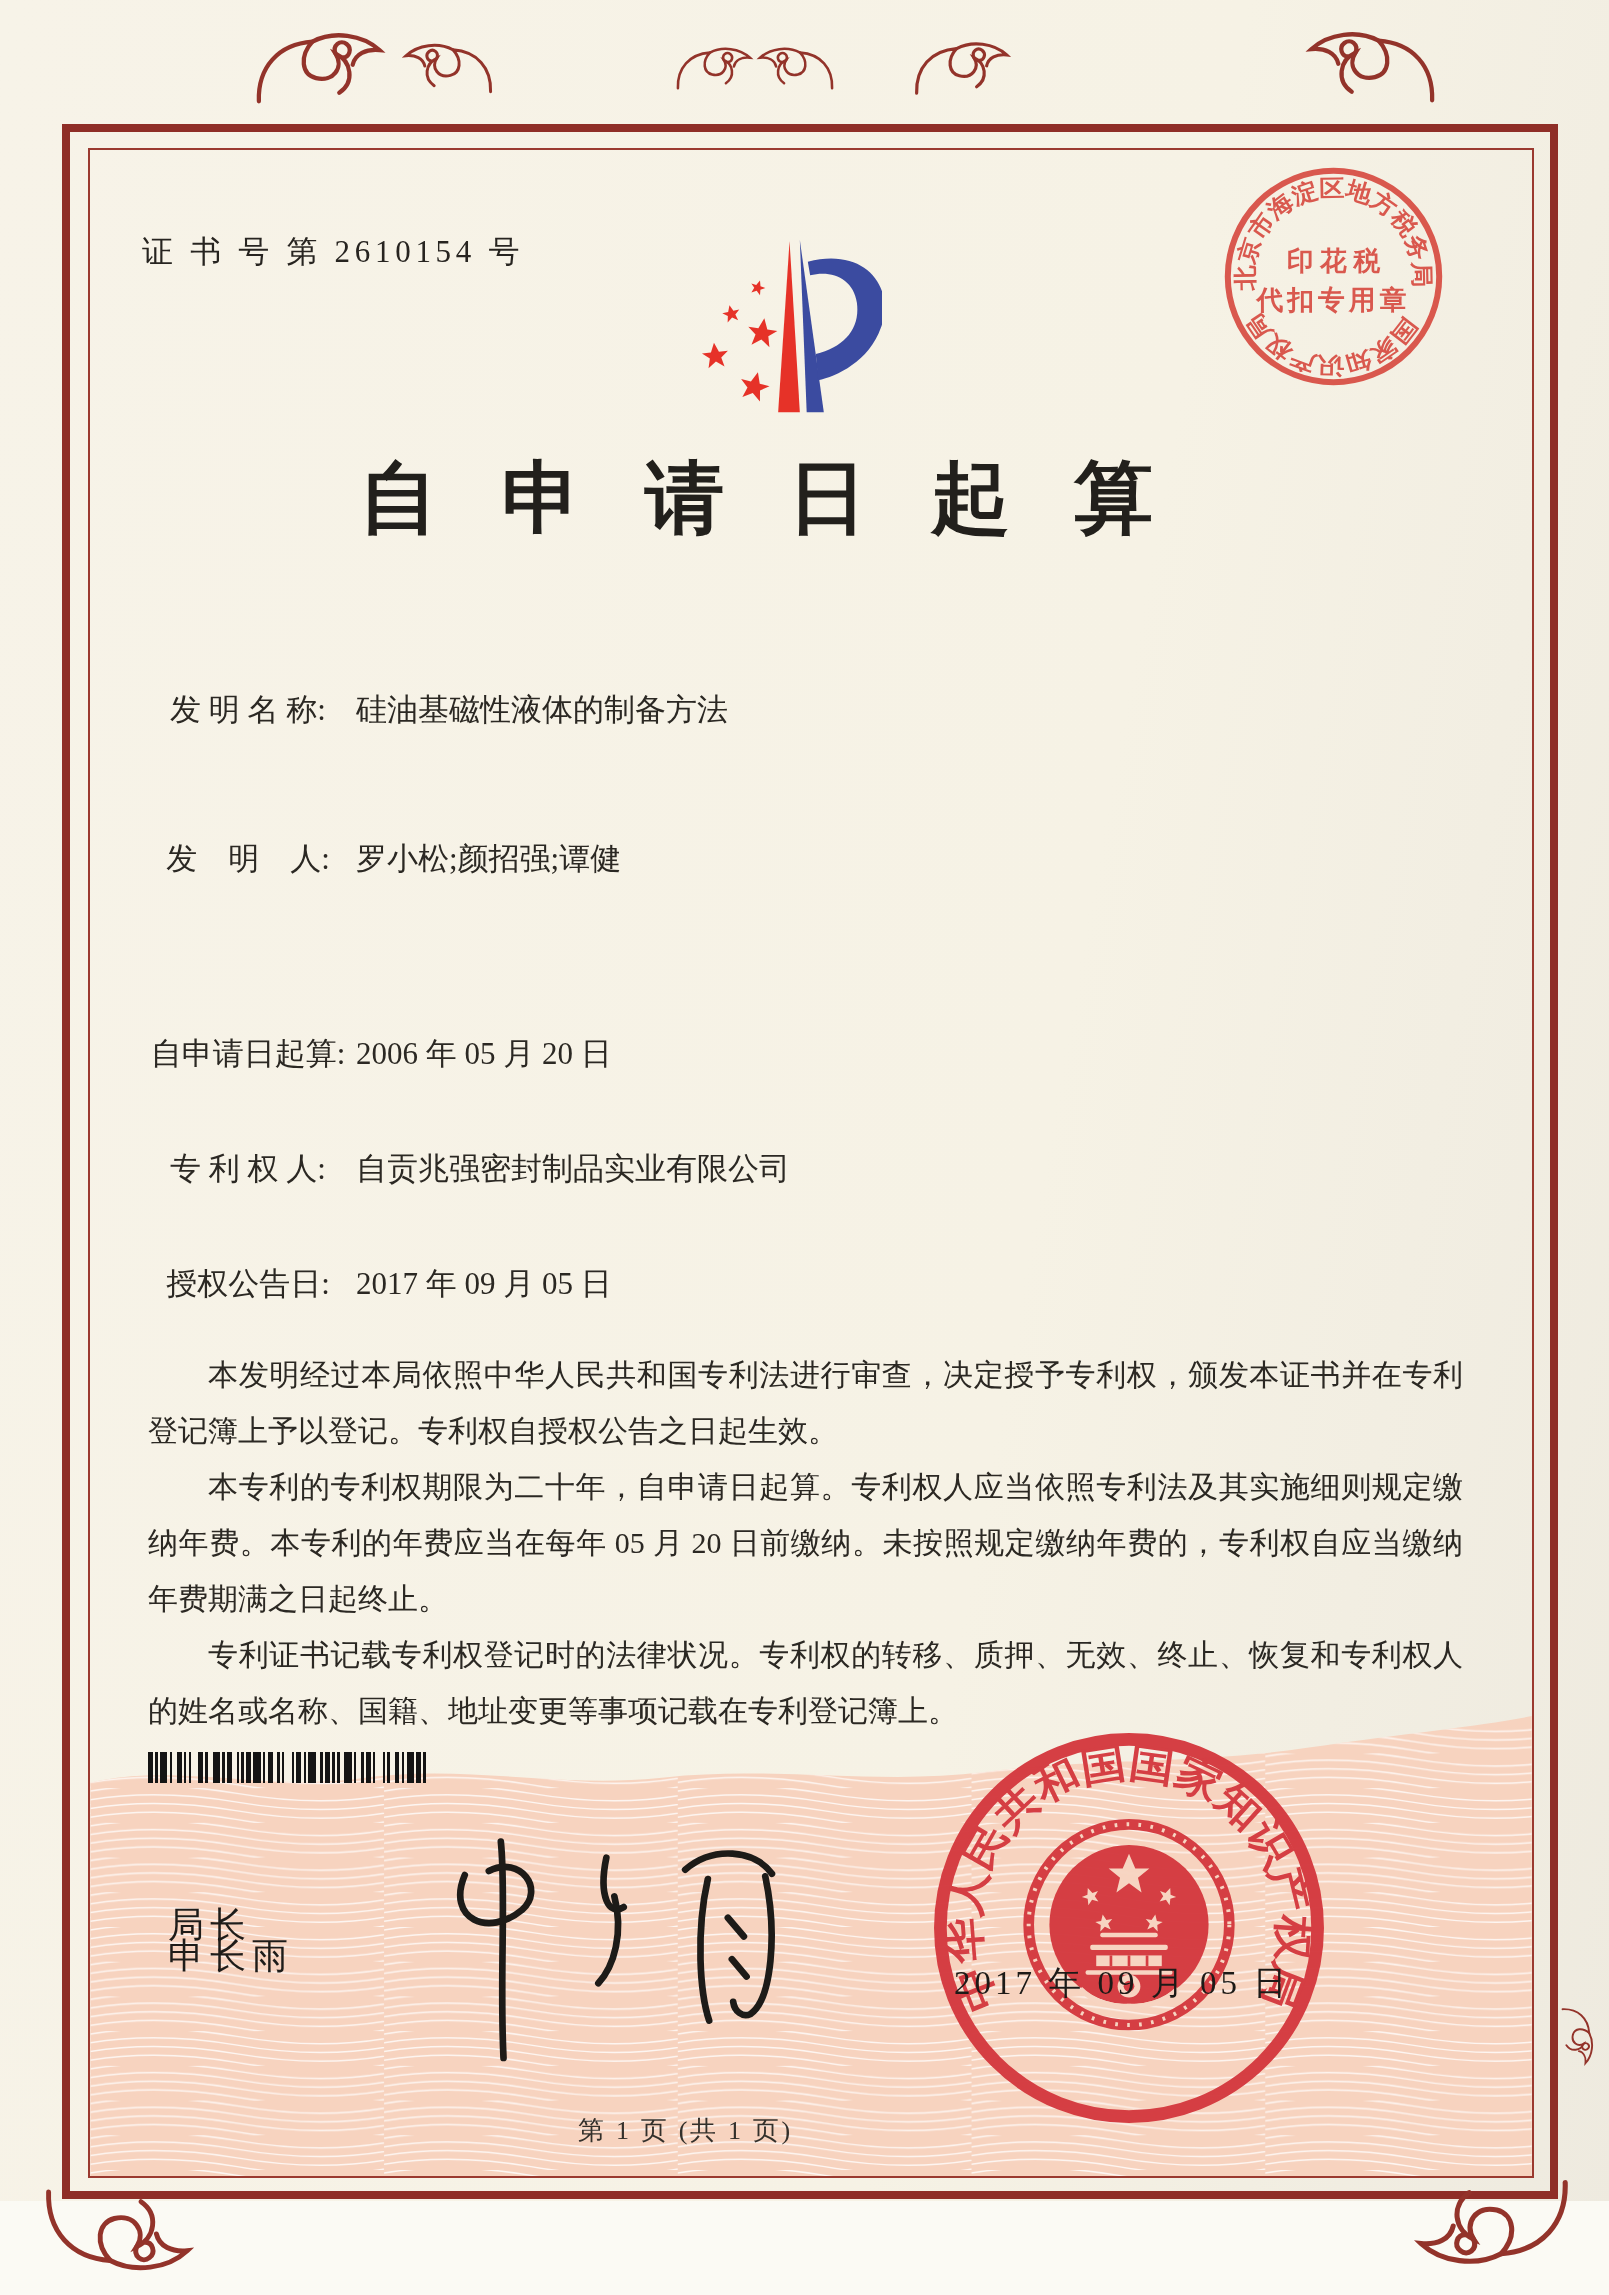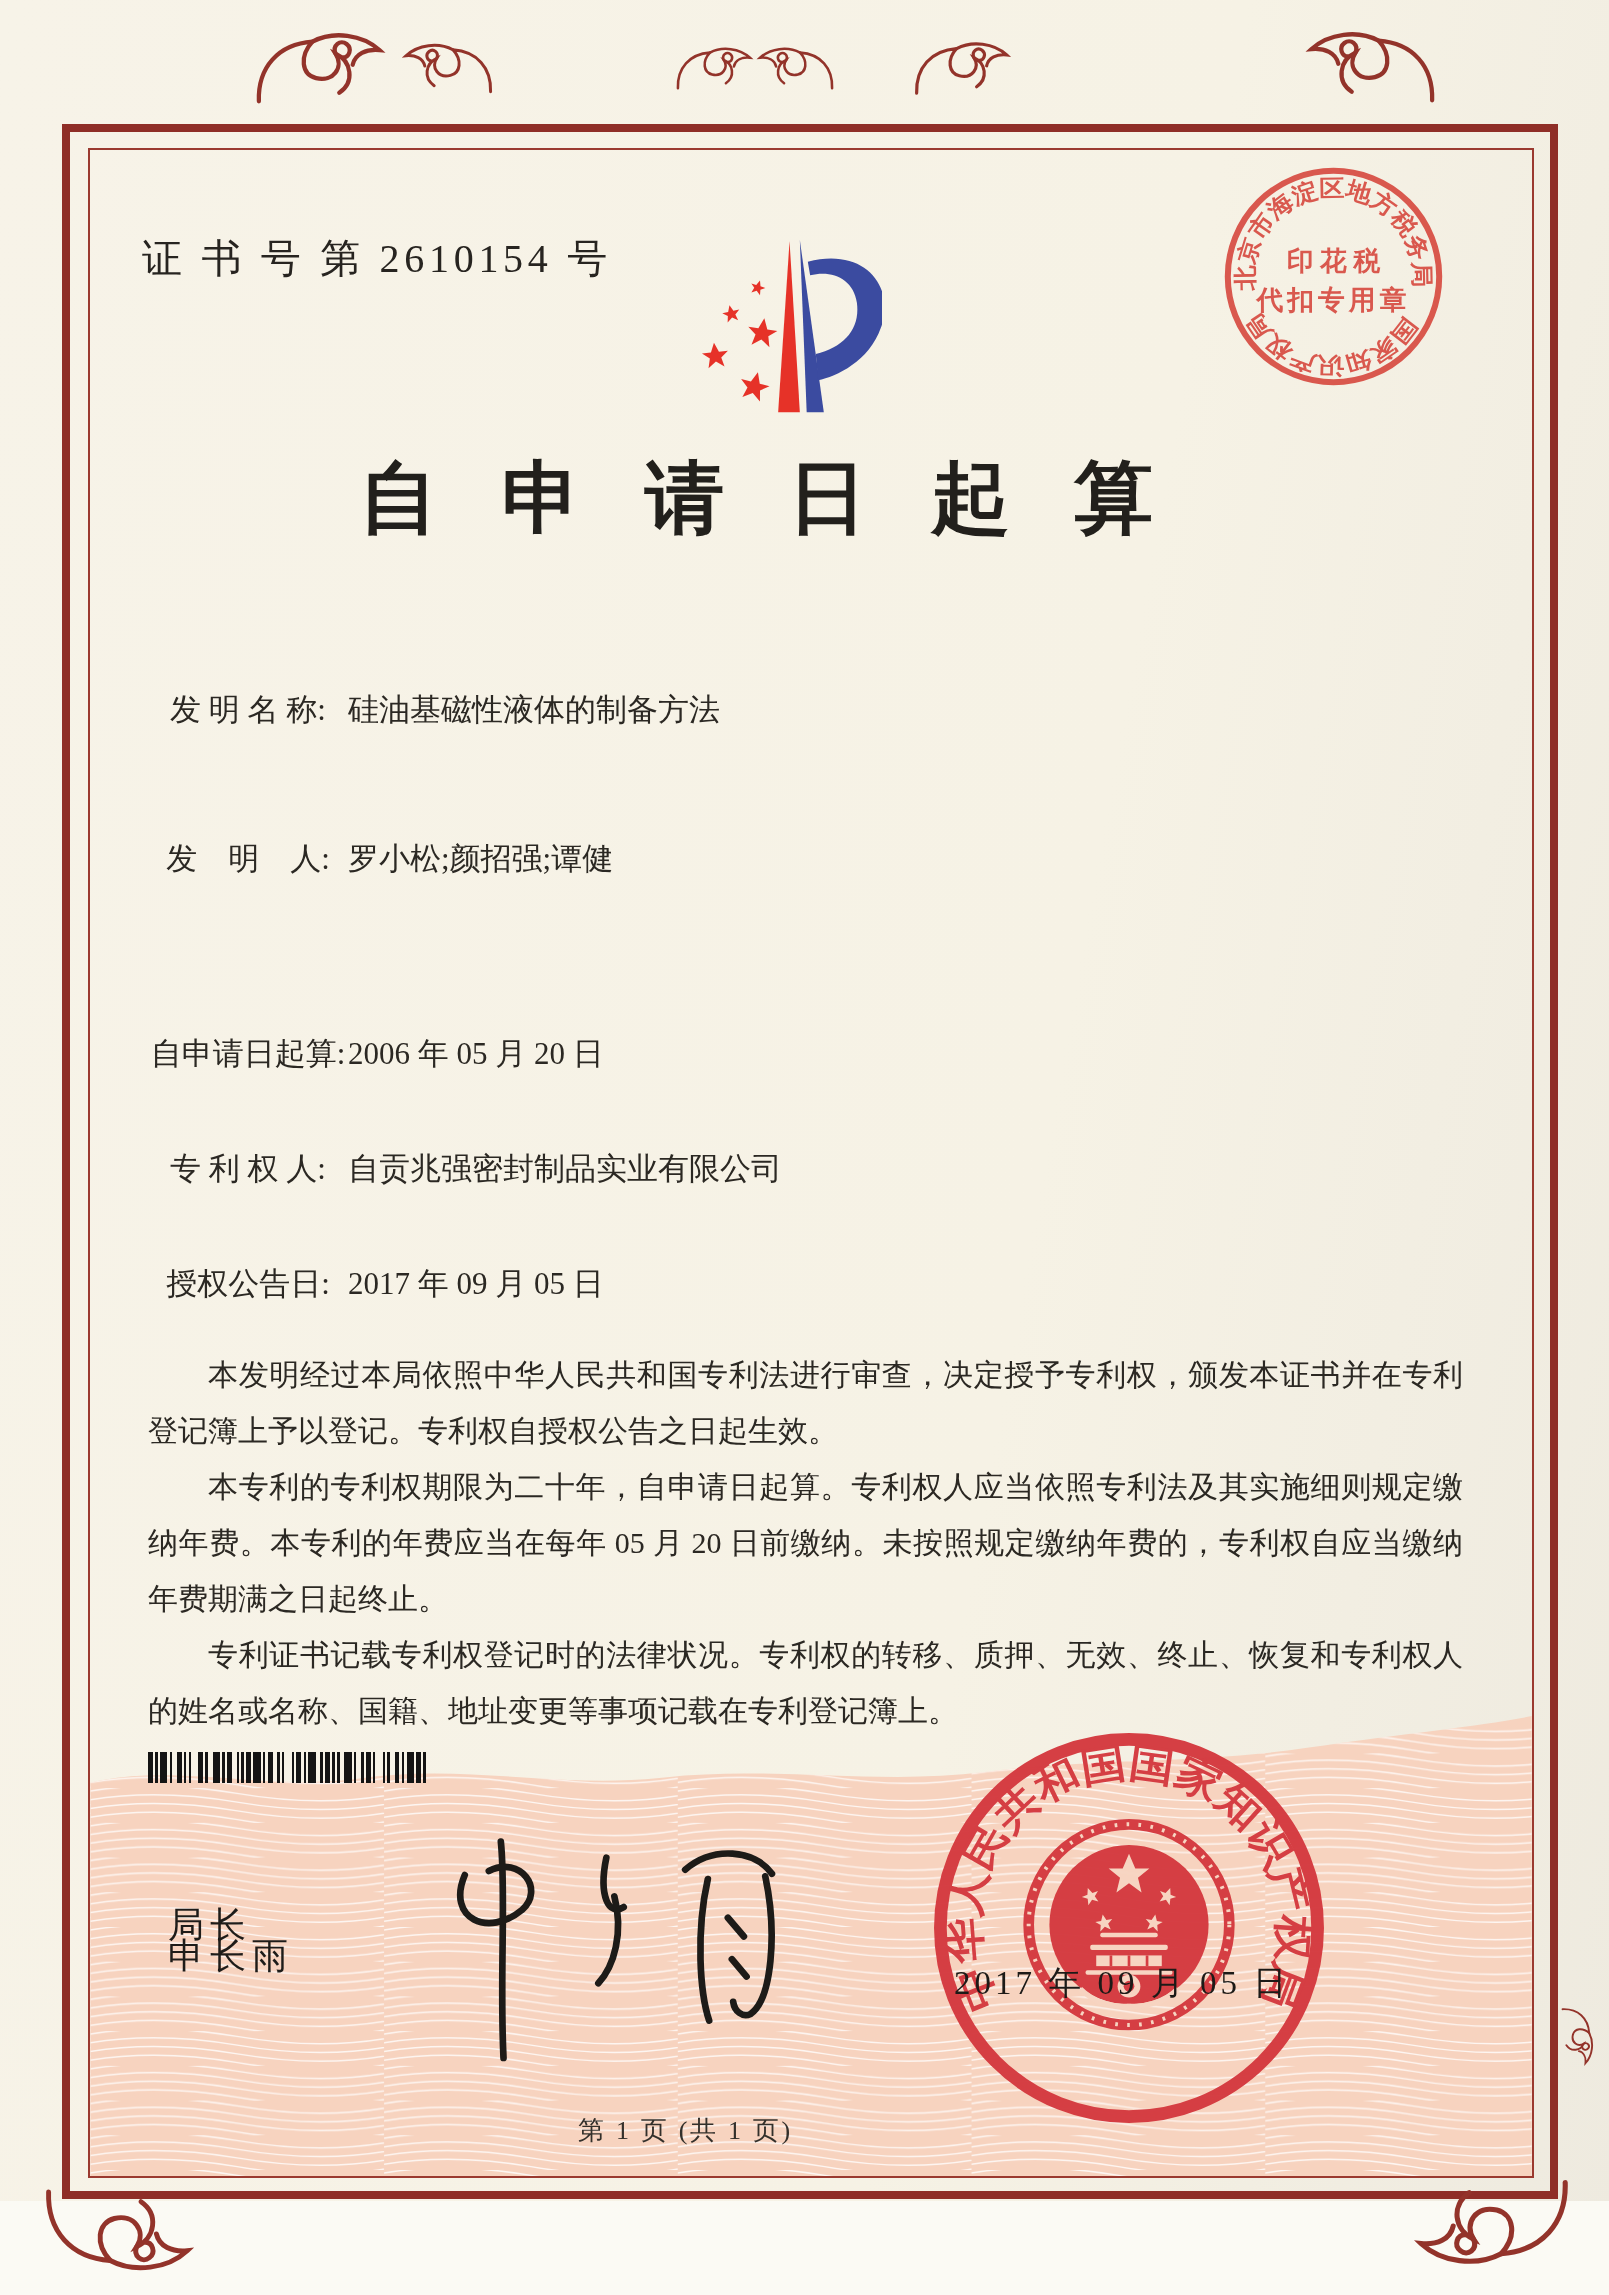--- a/index.html
+++ b/index.html
@@ -8,31 +8,31 @@
         font-family:"Liberation Serif","DejaVu Serif",serif;color:#272420;}
   .below-frame{position:absolute;left:0;top:2201px;width:1609px;height:95px;background:#fbfaf4;}
   
   .frame-outer{position:absolute;left:62px;top:124px;width:1496px;height:2075px;
                box-sizing:border-box;border:8.7px solid #8f2e27;}
   .frame-inner{position:absolute;left:88px;top:148px;width:1446px;height:2030px;
                box-sizing:border-box;border:2px solid #9b3a30;}
   
   .orn{position:absolute;overflow:visible;}
   
-  .cert-no{position:absolute;left:142px;top:231px;font-size:40px;letter-spacing:4.7px;white-space:nowrap;}
+  .cert-no{position:absolute;left:142px;top:231px;font-size:31px;letter-spacing:4.7px;white-space:nowrap;}
   .logo{position:absolute;left:688px;top:236px;}
   .doc-title{position:absolute;left:788px;top:446px;transform:translateX(-50%);
              font-size:79px;font-weight:600;letter-spacing:64px;white-space:nowrap;color:#22201c;}
   
   .tax-stamp{position:absolute;left:1193px;top:136px;opacity:.95;}
   .big-seal{position:absolute;left:925px;top:1724px;opacity:.96;}
   
   .field{position:absolute;left:148px;font-size:31px;white-space:nowrap;color:#2b2823;}
   .field .lbl{display:inline-block;min-width:200px;text-align:center;}
-  .field .val{margin-left:0;}
+  .field .val{margin-left:8px;}
   
   .body-text{position:absolute;left:148px;top:1347px;width:1315px;font-size:30px;
              line-height:56px;text-align:justify;color:#2b2823;}
   .body-text p{margin:0;text-indent:60px;}
   
   .band{position:absolute;left:90px;top:1684px;width:1442px;height:492px;}
   
   .barcode{position:absolute;left:148px;top:1752px;width:283px;height:31px;font-size:0;white-space:nowrap;}
   .barcode span{display:inline-block;height:31px;vertical-align:top;}
   

